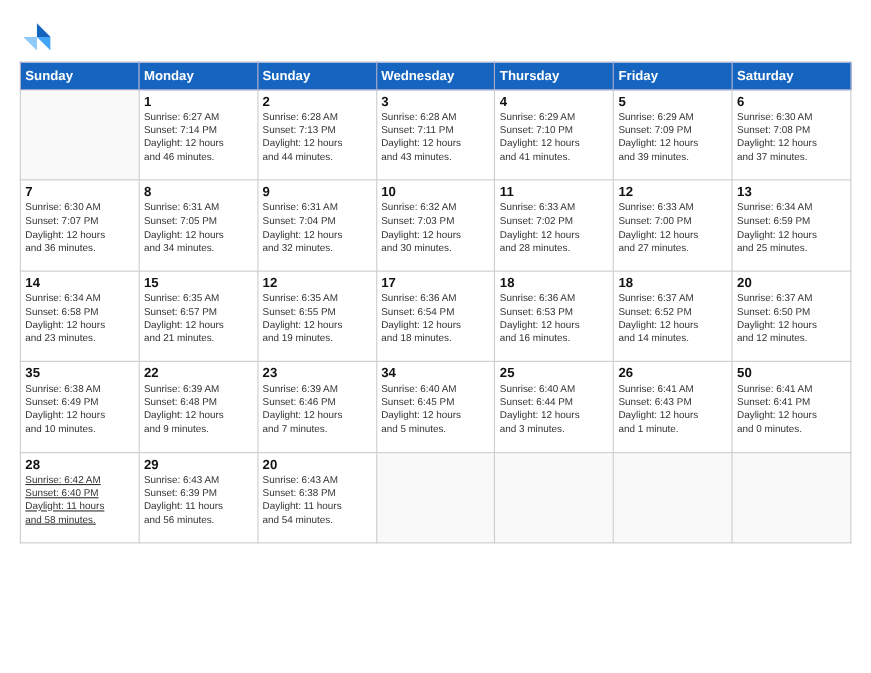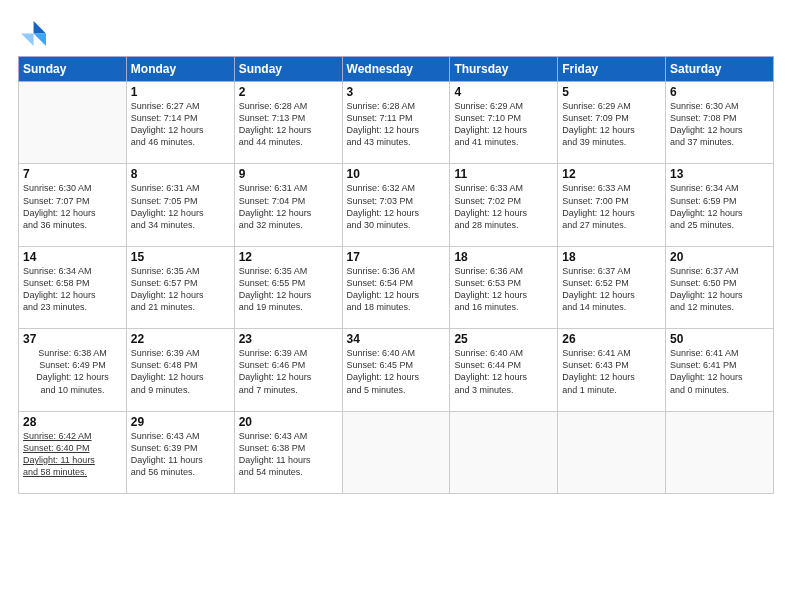--- a/index.html
+++ b/index.html
@@ -260,22 +260,22 @@
           <td>
             <span class="day-number">20</span>
             <div class="cell-text" style="white-space: pre-line;">Sunrise: 6:37 AM
 Sunset: 6:50 PM
 Daylight: 12 hours
 and 12 minutes.</div>
           </td>
         </tr>
         <tr>
           <td>
-            <span class="day-number">37</span>
-            <div class="cell-text" style="white-space: pre-line; text-align: center;">Sunrise: 6:38 AM
+            <span class="day-number">35</span>
+            <div class="cell-text" style="white-space: pre-line;">Sunrise: 6:38 AM
 Sunset: 6:49 PM
 Daylight: 12 hours
 and 10 minutes.</div>
           </td>
           <td>
             <span class="day-number">22</span>
             <div class="cell-text" style="white-space: pre-line;">Sunrise: 6:39 AM
 Sunset: 6:48 PM
 Daylight: 12 hours
 and 9 minutes.</div>

